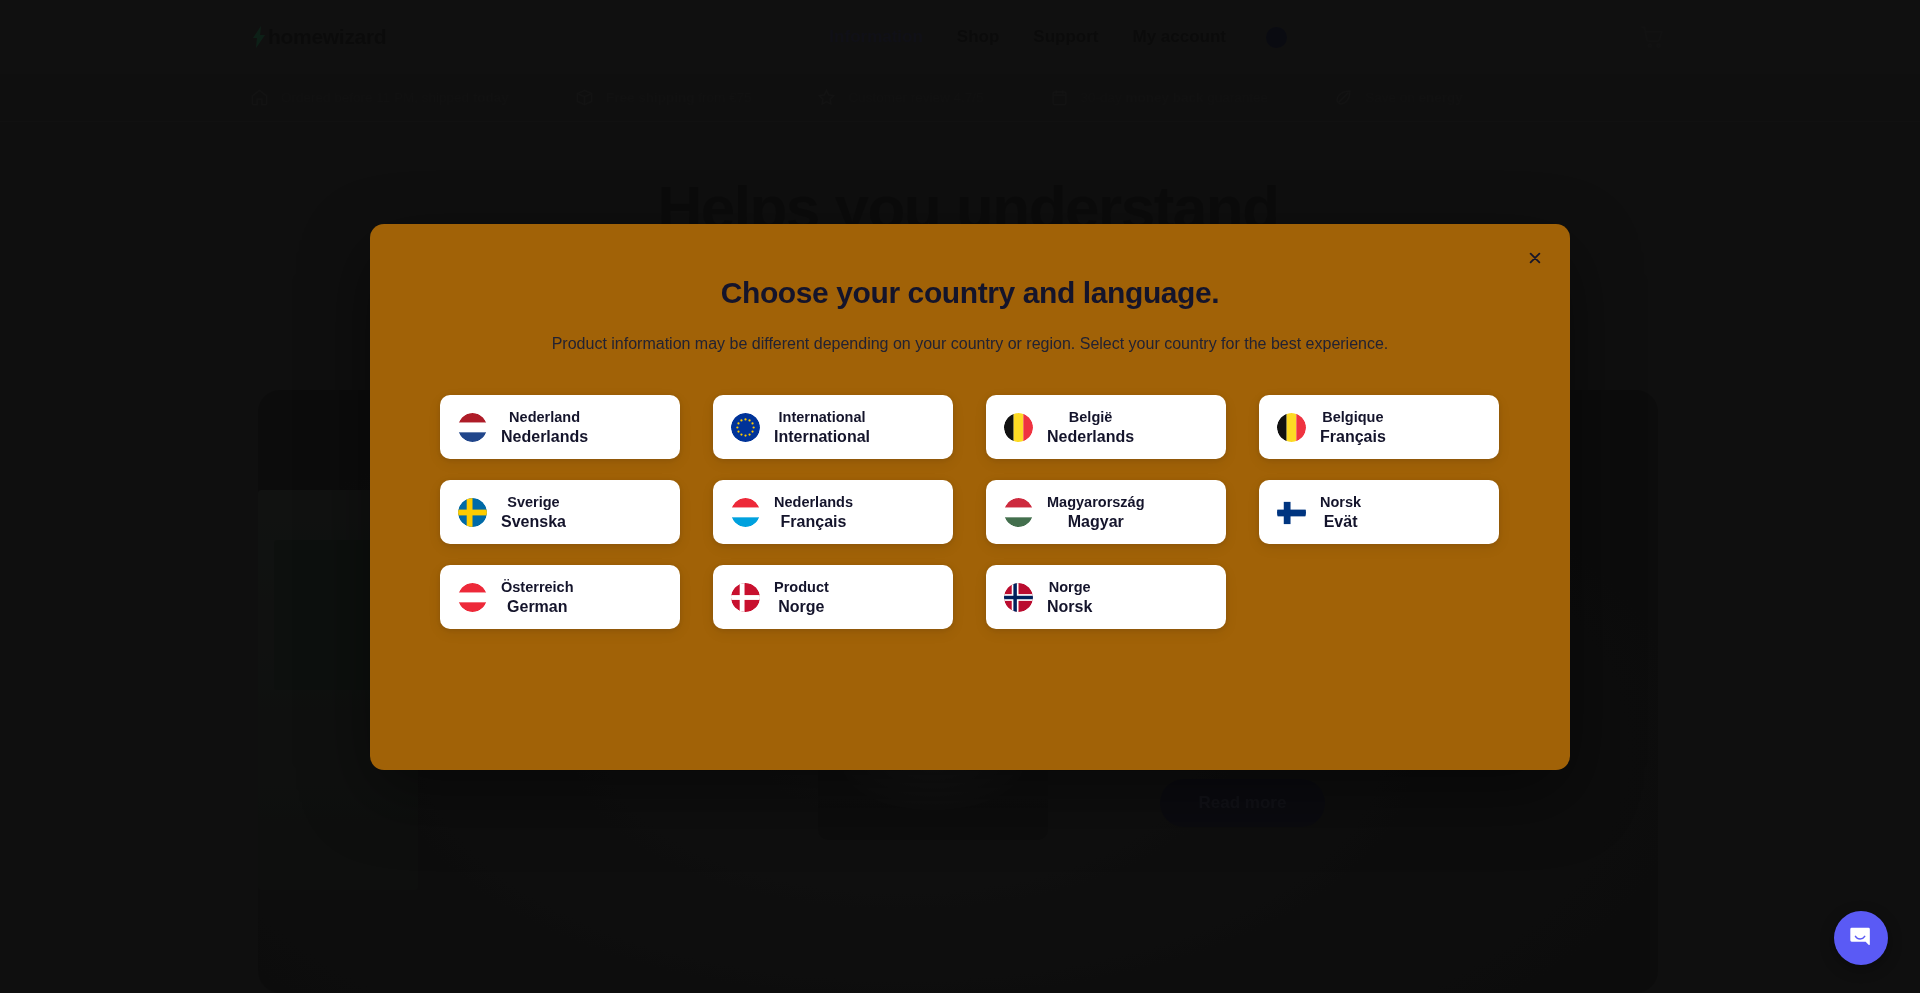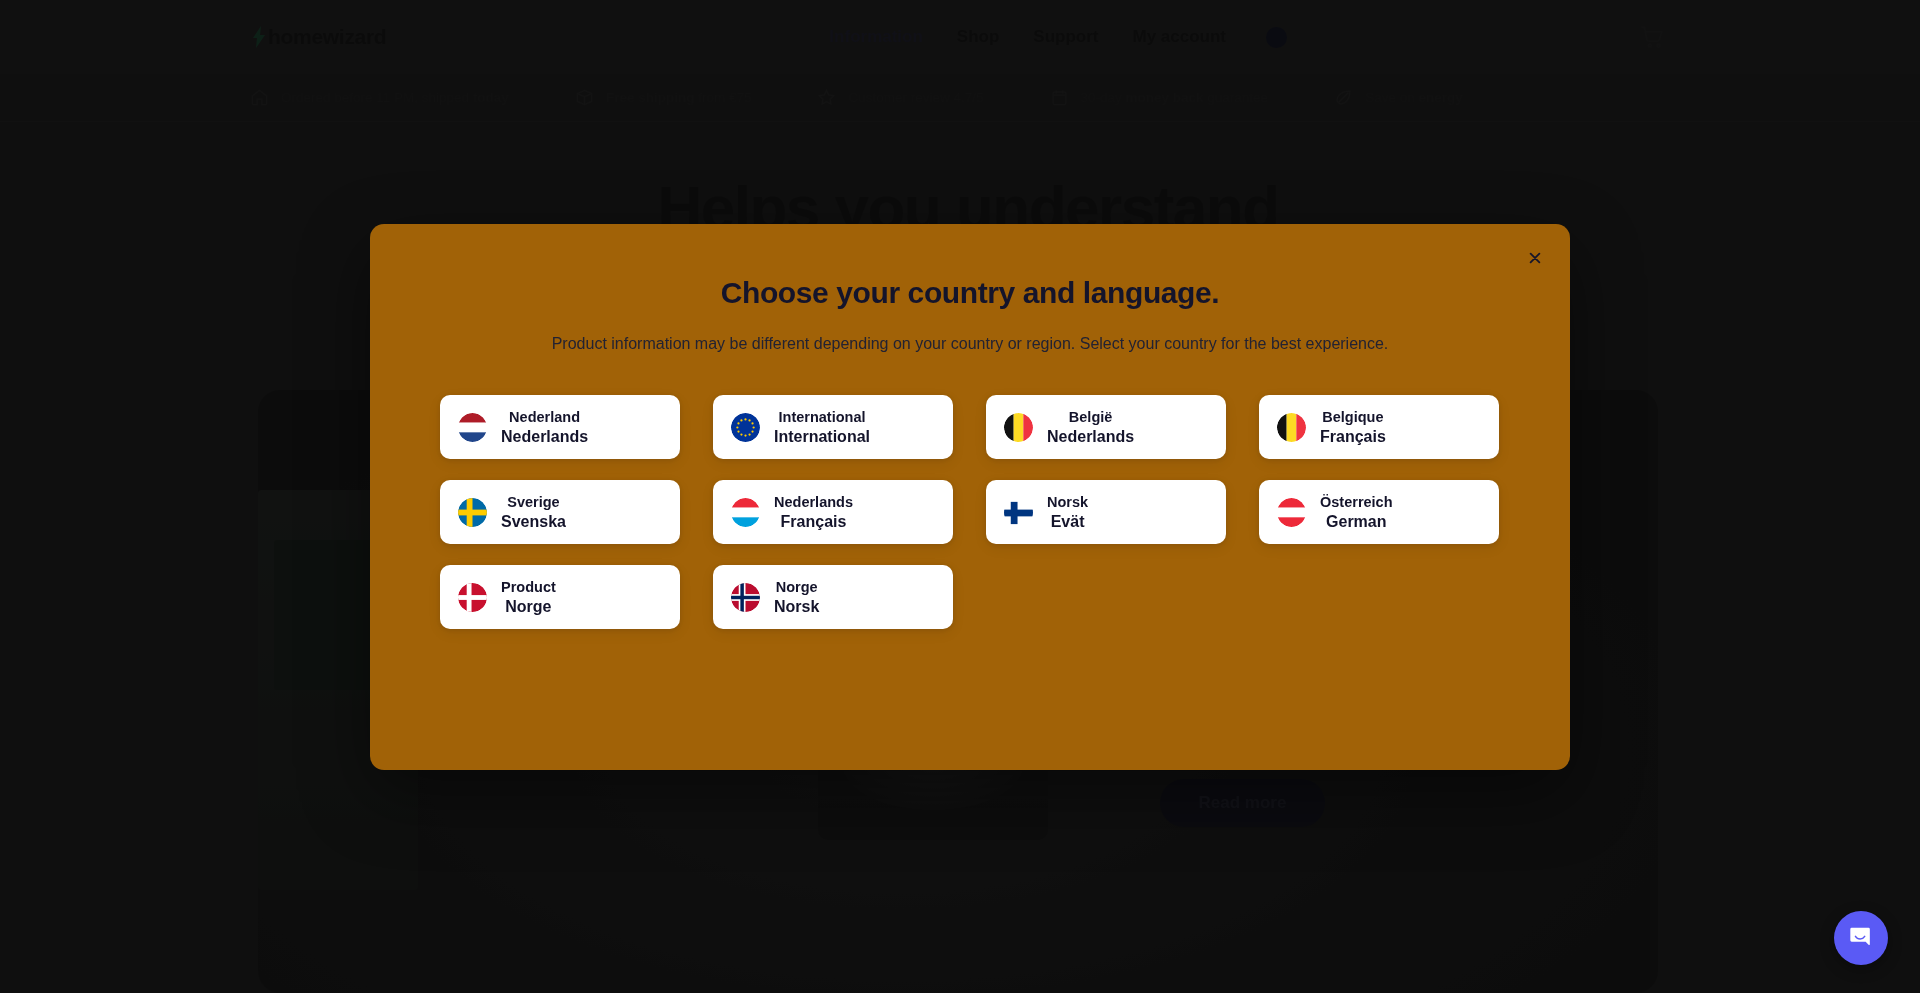--- a/index.html
+++ b/index.html
@@ -503,20 +503,38 @@
           </svg>
         </span>
         <span class="c-text">
           <span class="c-country">Nederlands</span>
           <span class="c-lang">Français</span>
         </span>
       </button>
       <button class="country-card">
         <span class="flag">
           <svg viewBox="0 0 30 30">
+            <clipPath id="chu6">
+              <circle cx="15" cy="15" r="15"></circle>
+            </clipPath>
+            <g clip-path="url(#chu6)">
+              <rect width="30" height="10" fill="#CD2A3E"></rect>
+              <rect y="10" width="30" height="10" fill="#fff"></rect>
+              <rect y="20" width="30" height="10" fill="#436F4D"></rect>
+            </g>
+          </svg>
+        </span>
+        <span class="c-text">
+          <span class="c-country">Magyarország</span>
+          <span class="c-lang">Magyar</span>
+        </span>
+      </button>
+      <button class="country-card">
+        <span class="flag">
+          <svg viewBox="0 0 30 30">
             <rect width="30" height="30" fill="none"></rect>
             <rect y="12" width="30" height="7" fill="#003580"></rect>
             <rect x="7" y="4" width="7" height="23" fill="#003580"></rect>
           </svg>
         </span>
         <span class="c-text">
           <span class="c-country">Norsk</span>
           <span class="c-lang">Evät</span>
         </span>
       </button>

